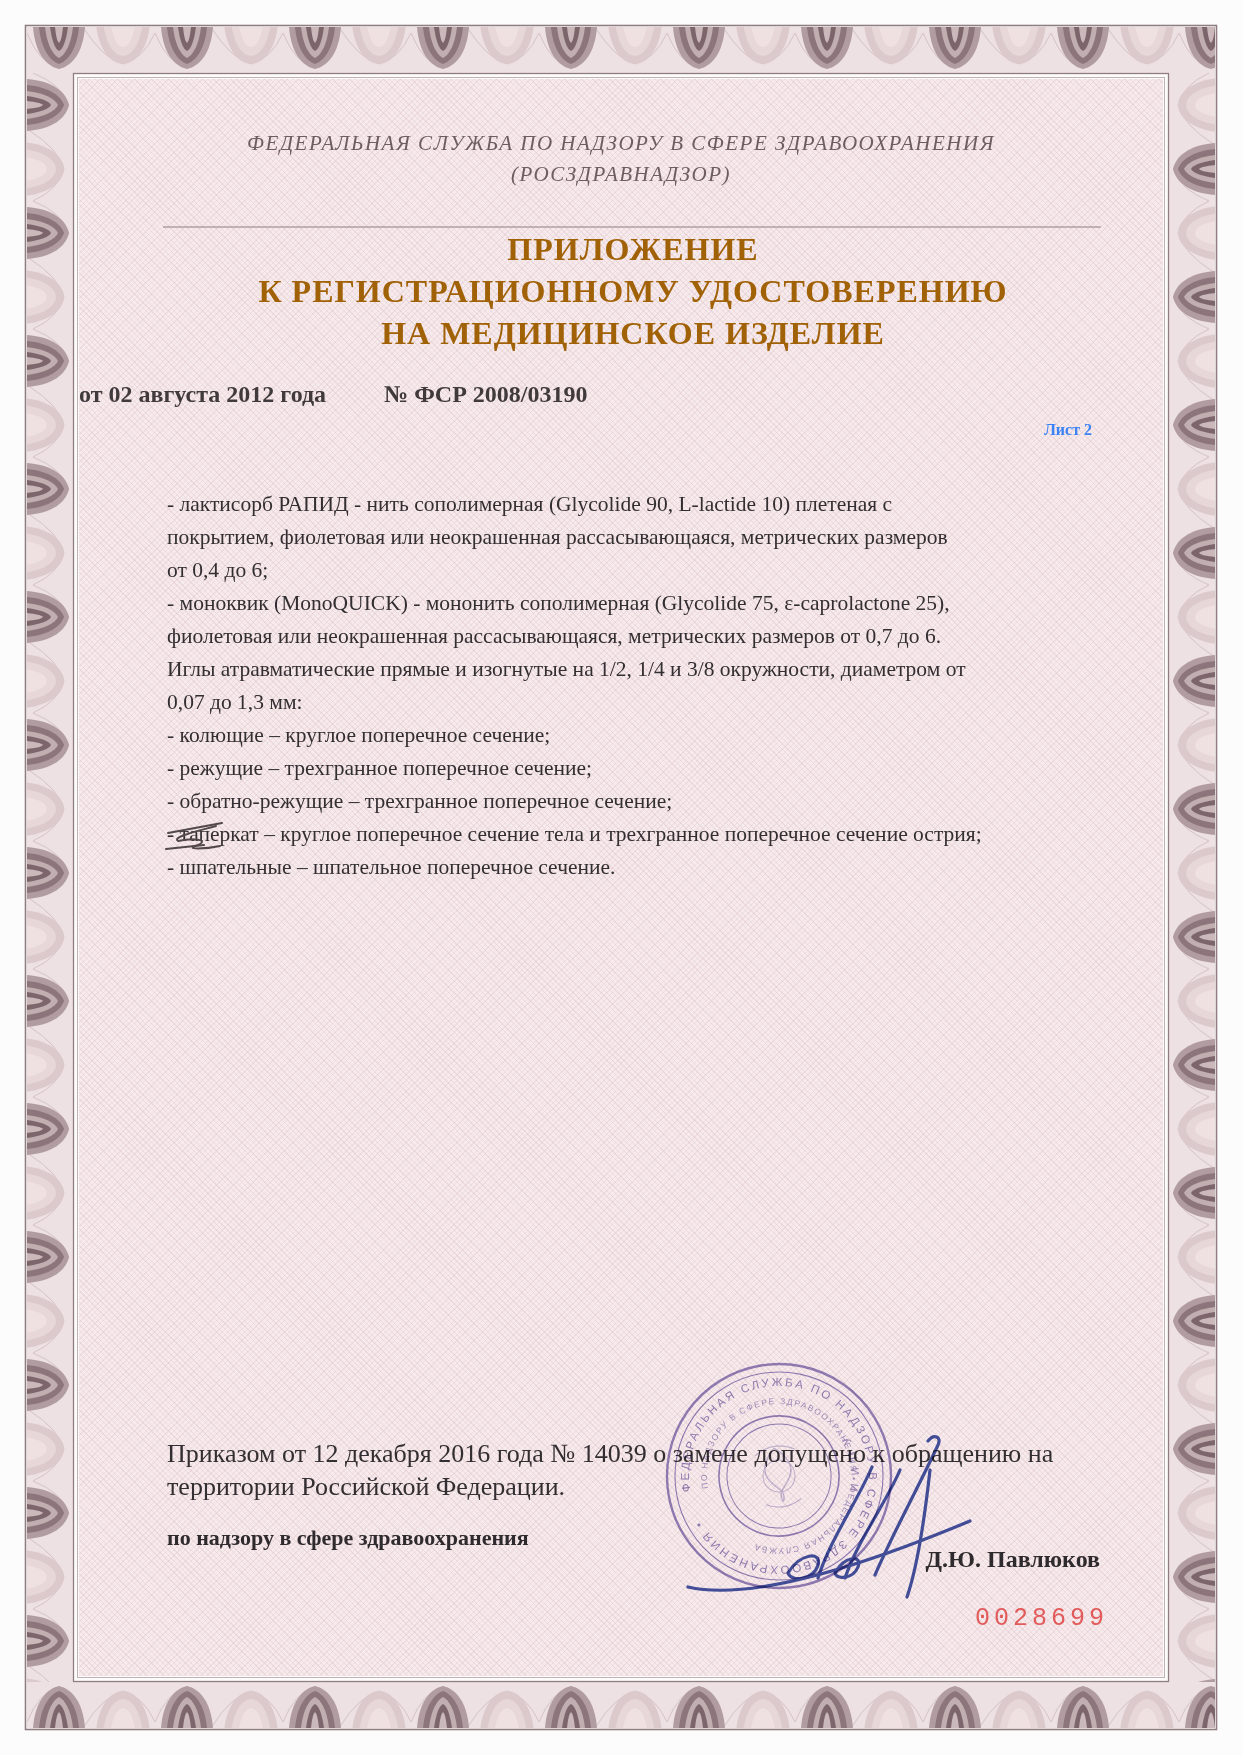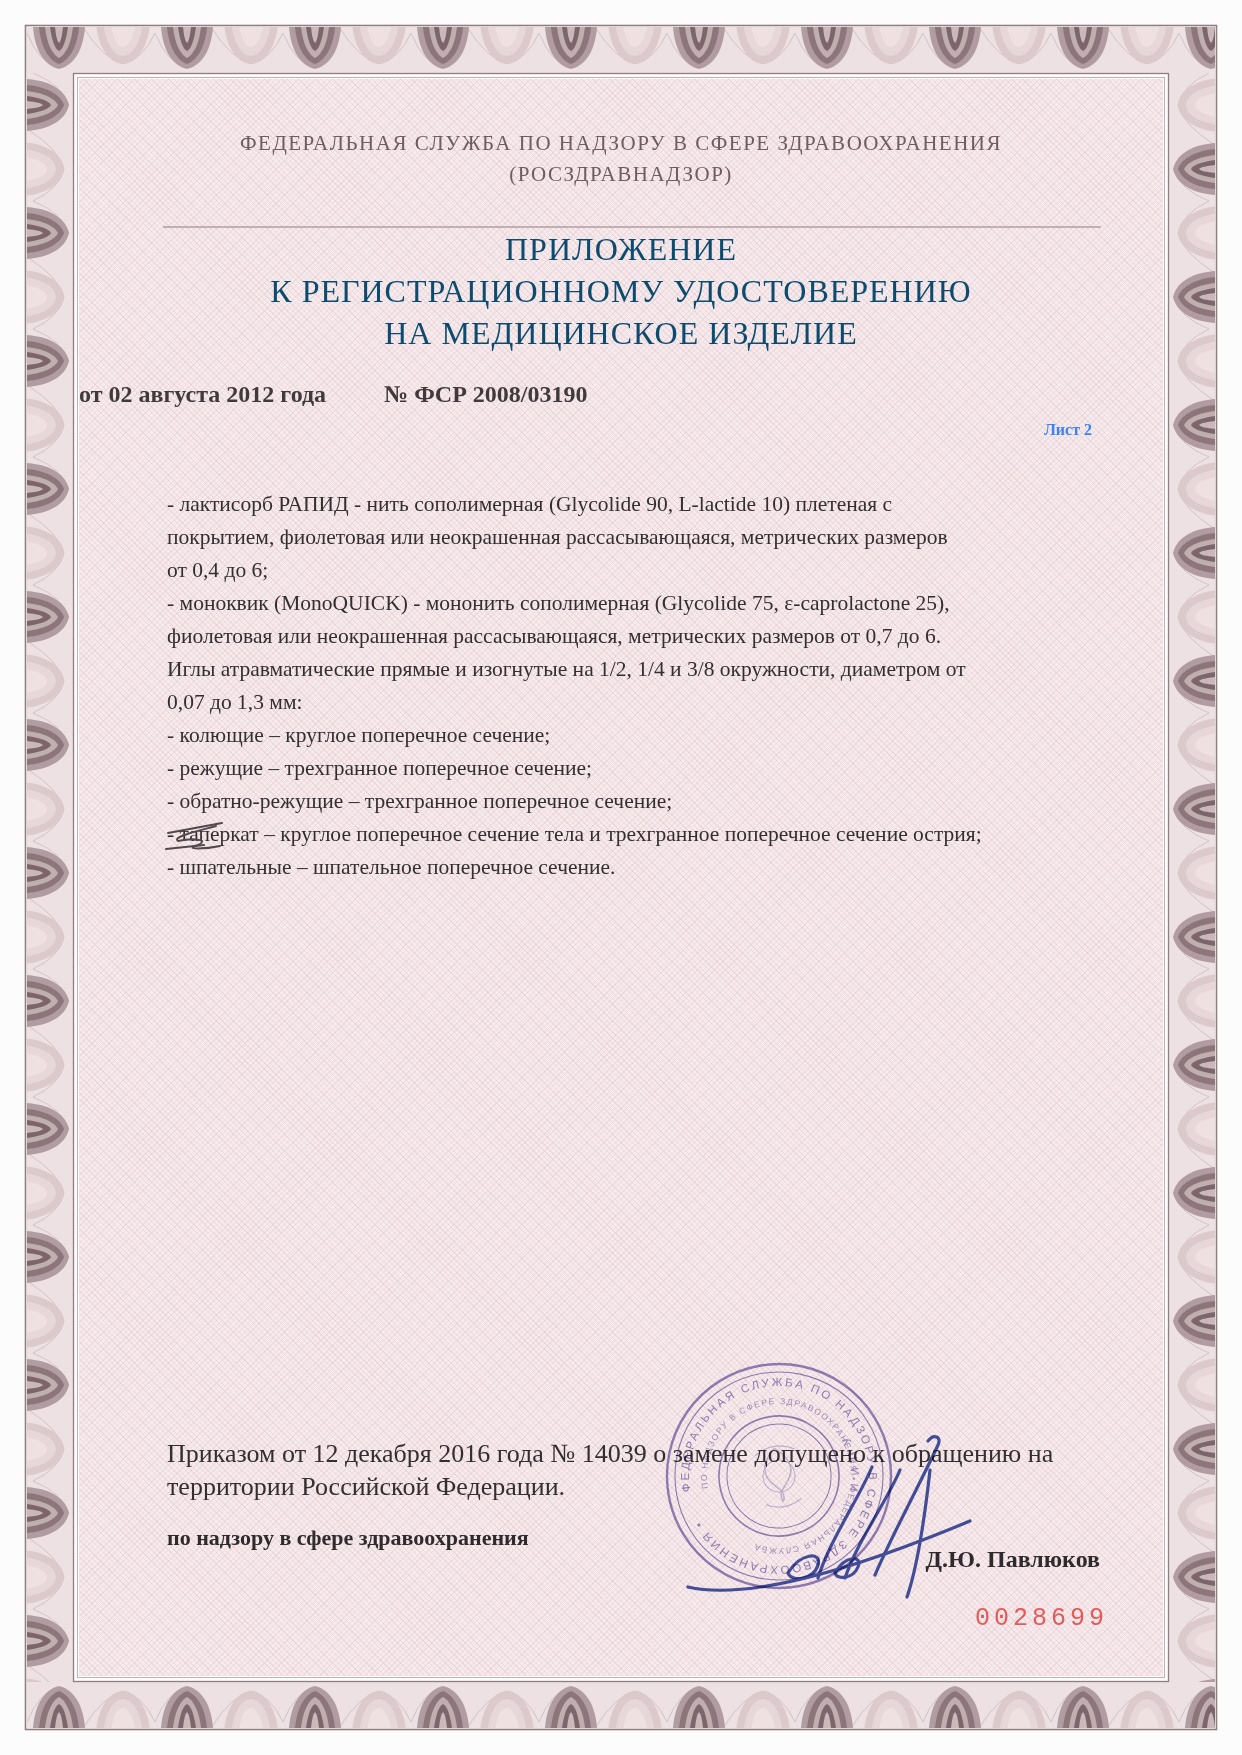--- a/index.html
+++ b/index.html
@@ -11,23 +11,23 @@
   svg{display:block;}
   
   .field{
     left:79px;top:79px;width:1084px;height:1597px;
     background-color:#f6eaec;
     background-image:
       repeating-linear-gradient(45deg, rgba(213,178,184,.28) 0 1px, transparent 1px 4px),
       repeating-linear-gradient(-45deg, rgba(213,178,184,.22) 0 1px, transparent 1px 4px);
   }
   .centered{left:79px;width:1084px;text-align:center;}
-  .hdr{font-size:21px;letter-spacing:1.5px;color:#6d5c60;}
+  .hdr{font-size:21px;letter-spacing:1.5px;color:#6d5c60;font-style:italic;}
   .rule{left:163px;top:226px;width:938px;height:2px;background:#a6949a;opacity:.65;}
-  .ttl{font-weight:normal;font-size:32px;letter-spacing:1px;color:#0c4a6e;}
+  .ttl{font-weight:bold;font-size:32px;letter-spacing:1px;color:#a16207;margin-left:12px;}
   .dateline{top:381px;font-weight:bold;font-size:24px;color:#413a3d;display:flex;gap:58px;}
   .sheet{top:421px;right:150px;font-weight:bold;font-size:16px;color:#3b82f6;}
   .bodytext{left:167px;top:488px;font-size:21.5px;line-height:33px;white-space:nowrap;color:#332e31;}
   .order{left:167px;top:1437px;font-size:26px;line-height:33px;white-space:nowrap;color:#332e31;}
   .signer{left:167px;top:1521px;font-weight:bold;font-size:22px;line-height:34px;white-space:nowrap;color:#2f2a2d;}
   .signername{top:1546px;right:142px;font-weight:bold;font-size:24px;color:#2f2a2d;}
   .serial{top:1604px;right:134px;font-family:"Liberation Mono",monospace;font-size:25px;letter-spacing:4px;color:#e25b5b;}
   .stamp{left:655px;top:1352px;mix-blend-mode:multiply;filter:blur(.4px);}
   .sig{left:630px;top:1405px;mix-blend-mode:multiply;}
   .zmark{left:156px;top:818px;}

